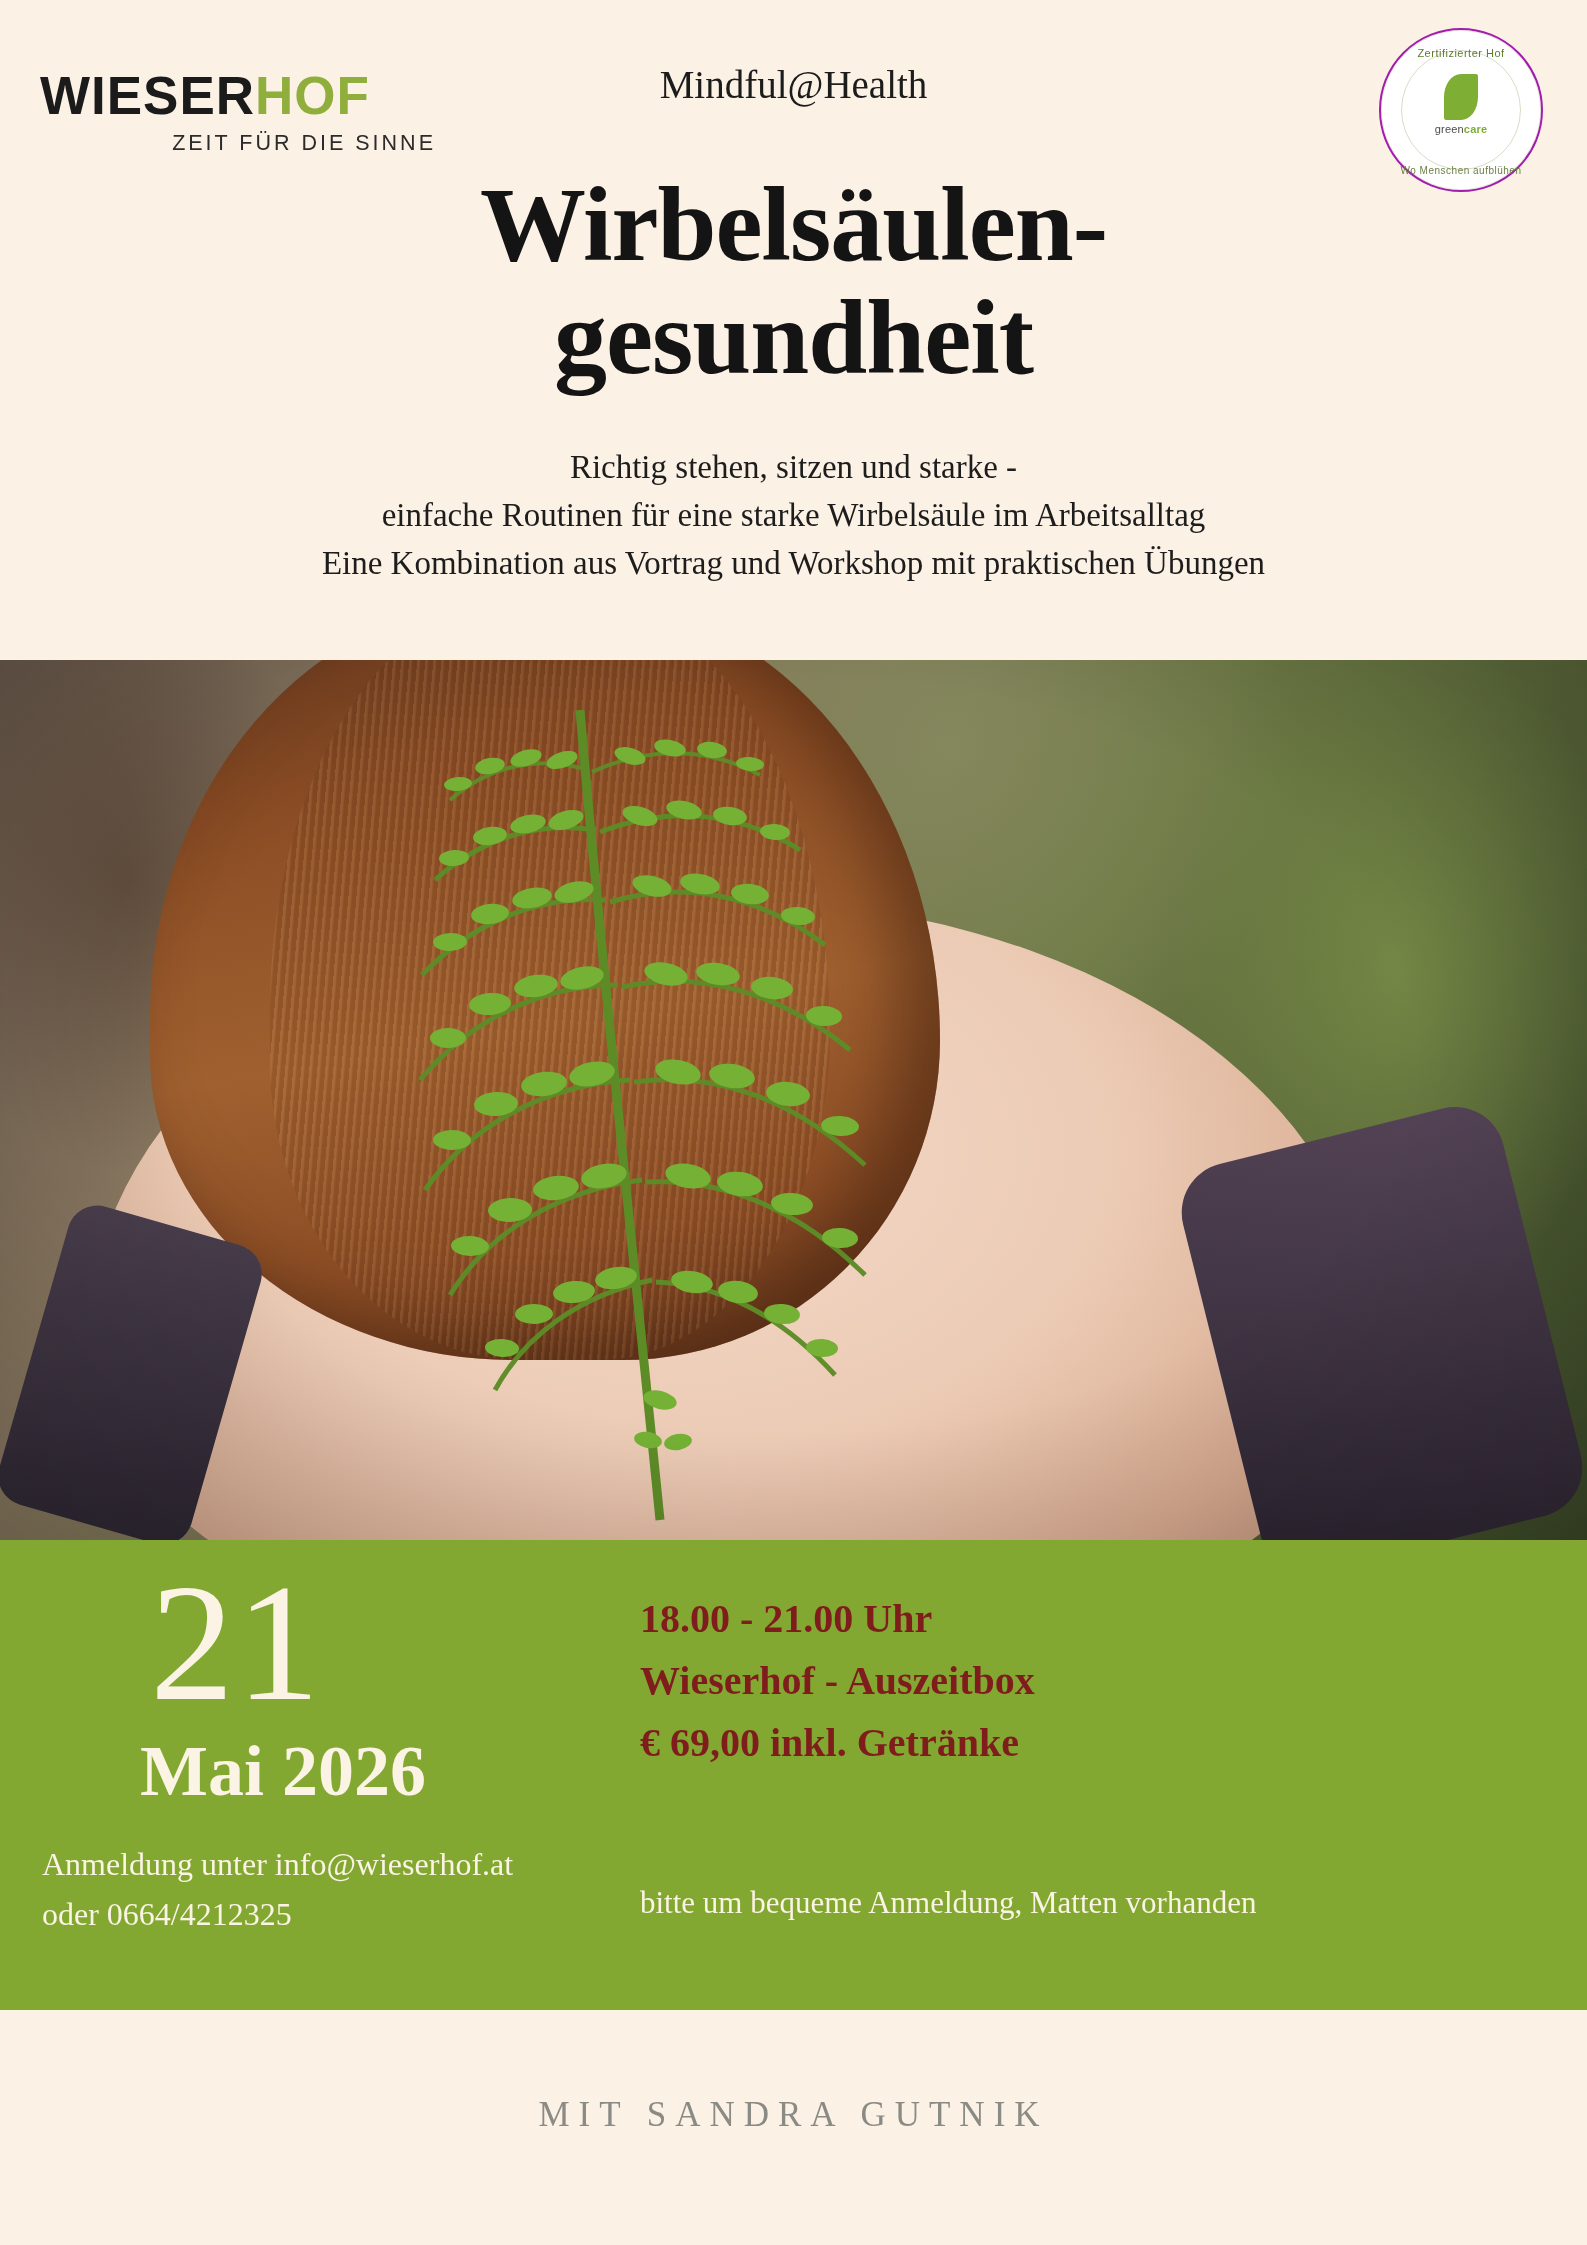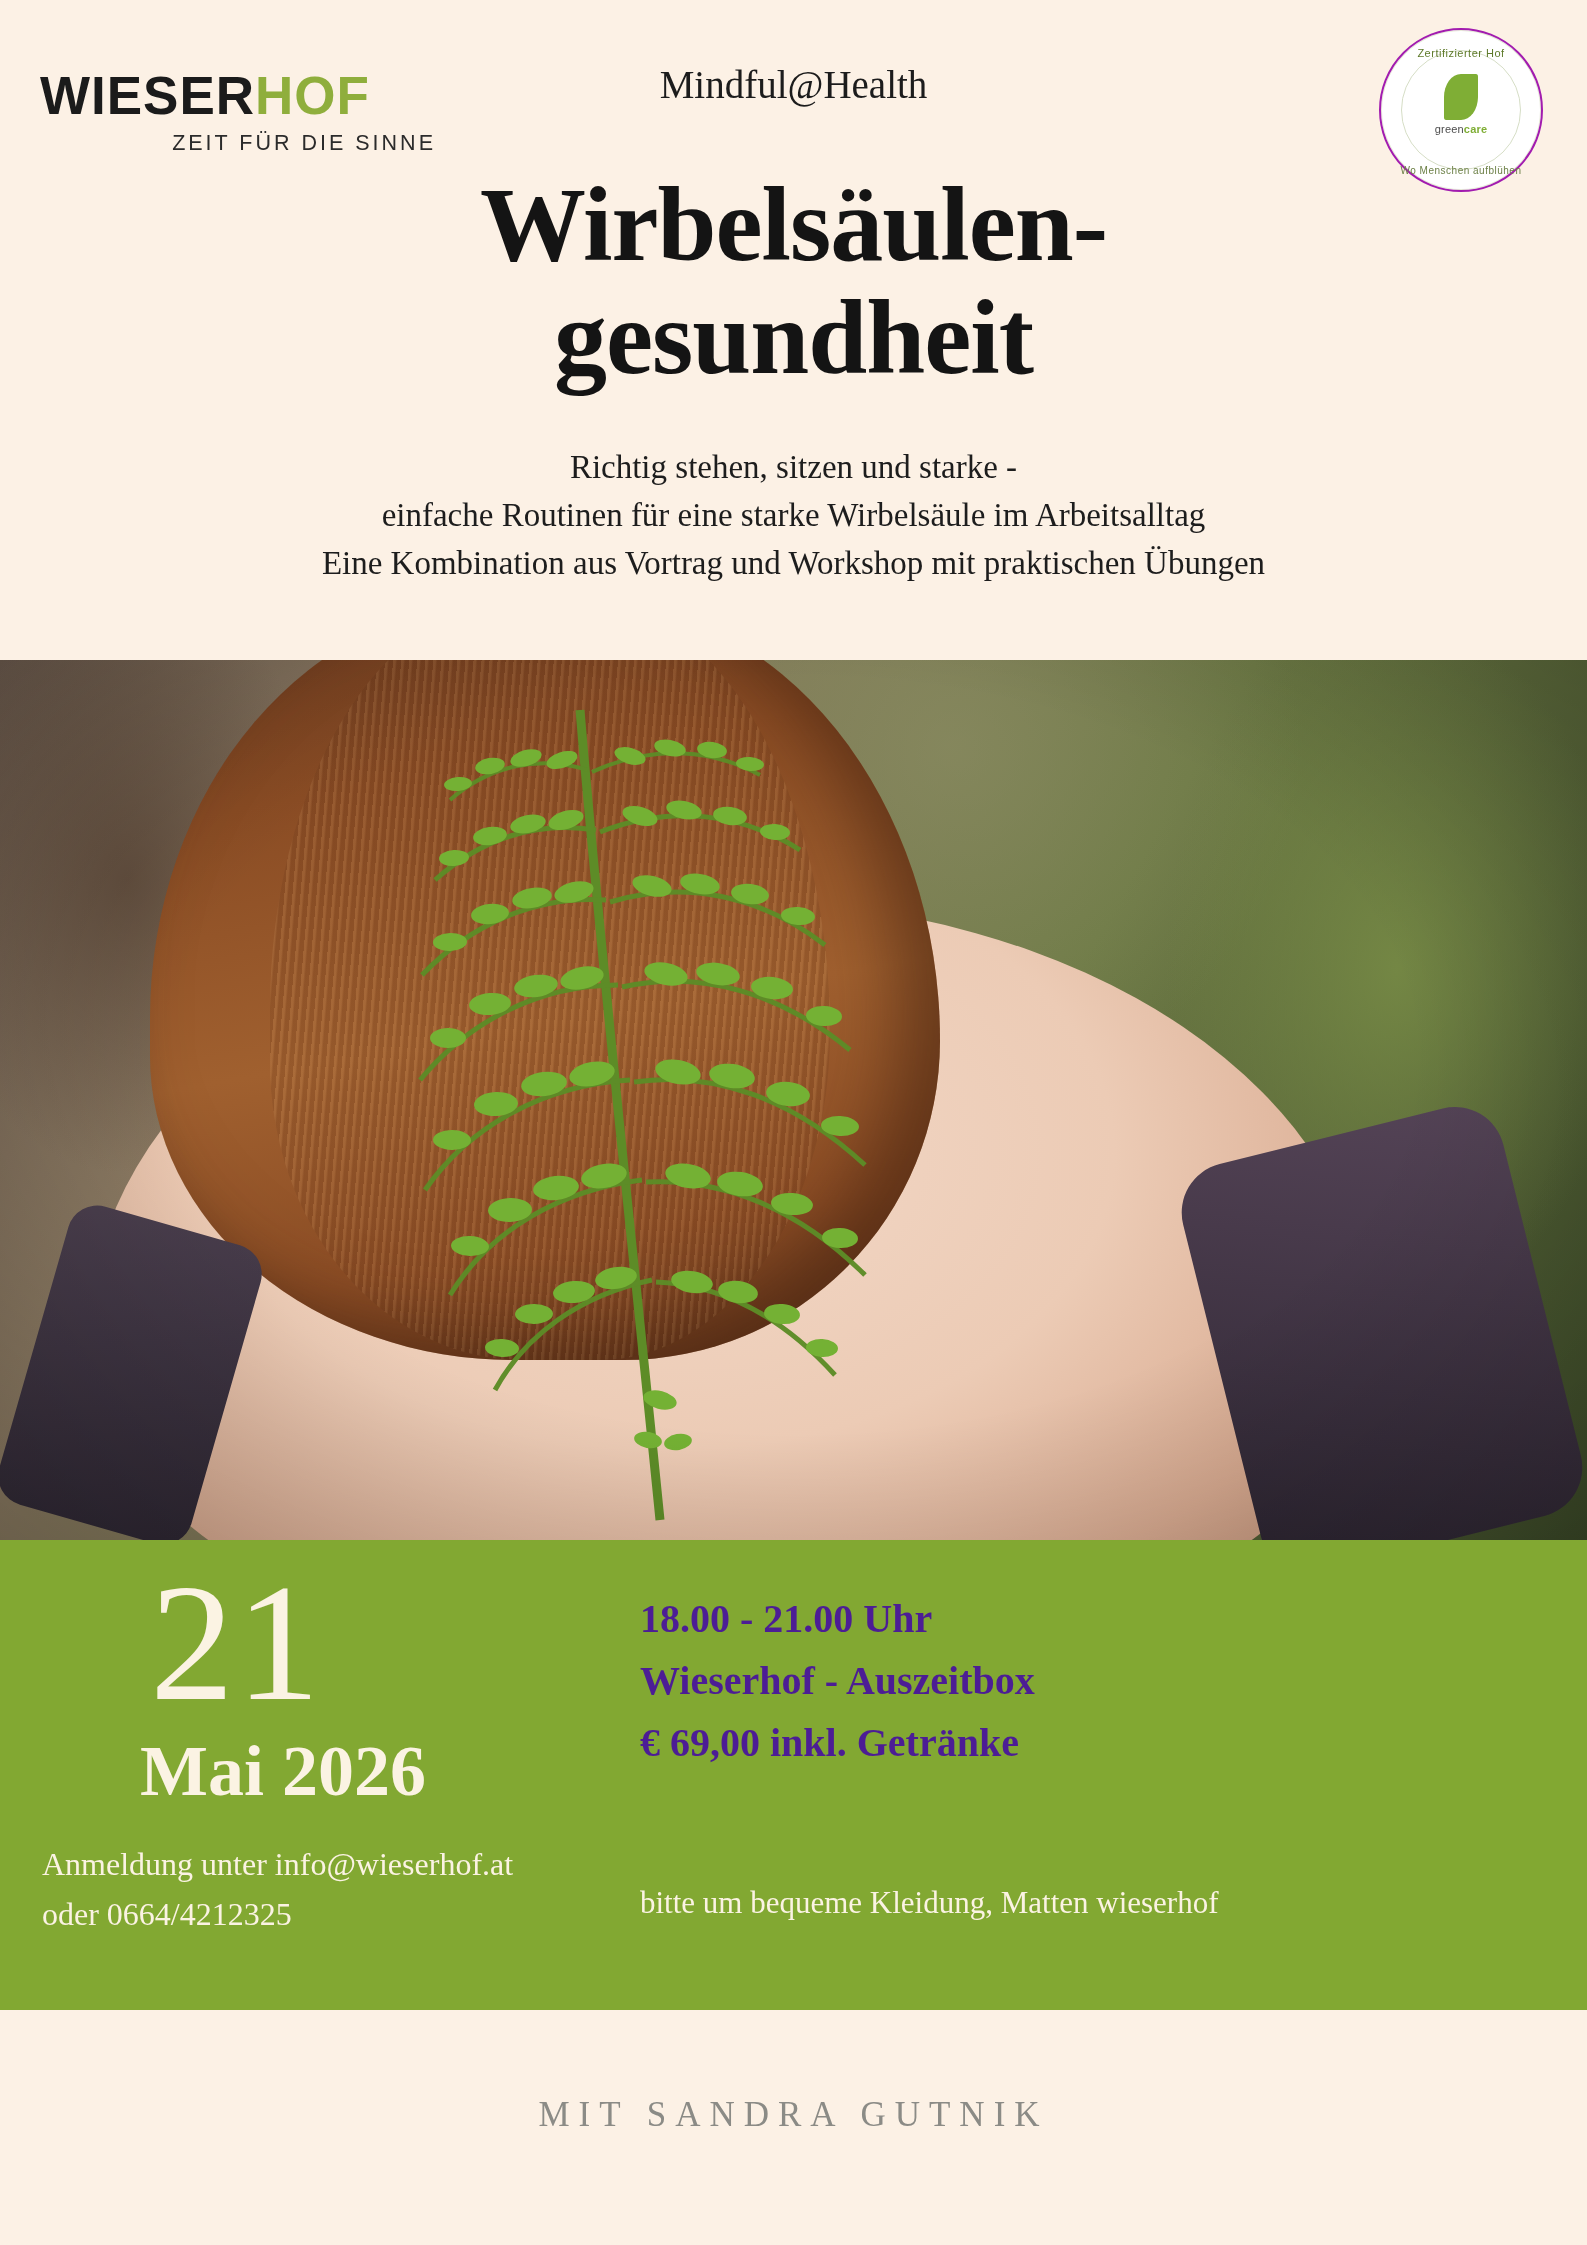--- a/index.html
+++ b/index.html
@@ -285,21 +285,21 @@
     position: absolute;
     left: 640px;
     top: 48px;
     width: 900px;
   }
   .band-right .line {
     font-family: "Liberation Serif", serif;
     font-weight: bold;
     font-size: 40px;
     line-height: 1.55;
-    color: #4c1d95;
+    color: #7f1d1d;
   }
   .note {
     position: absolute;
     left: 640px;
     top: 345px;
     font-family: "Liberation Serif", serif;
     font-size: 31px;
     color: #fbf3e3;
   }
 
@@ -486,20 +486,20 @@
         <div>oder 0664/4212325</div>
       </div>
     </div>
 
     <div class="band-right">
       <div class="line">18.00 - 21.00 Uhr</div>
       <div class="line">Wieserhof - Auszeitbox</div>
       <div class="line">€ 69,00 inkl. Getränke</div>
     </div>
 
-    <div class="note">bitte um bequeme Kleidung, Matten wieserhof</div>
+    <div class="note">bitte um bequeme Anmeldung, Matten vorhanden</div>
   </div>
 
   <div class="footer">
     <div class="presenter">MIT SANDRA GUTNIK</div>
   </div>
 
 </div>
 
 </body></html>

